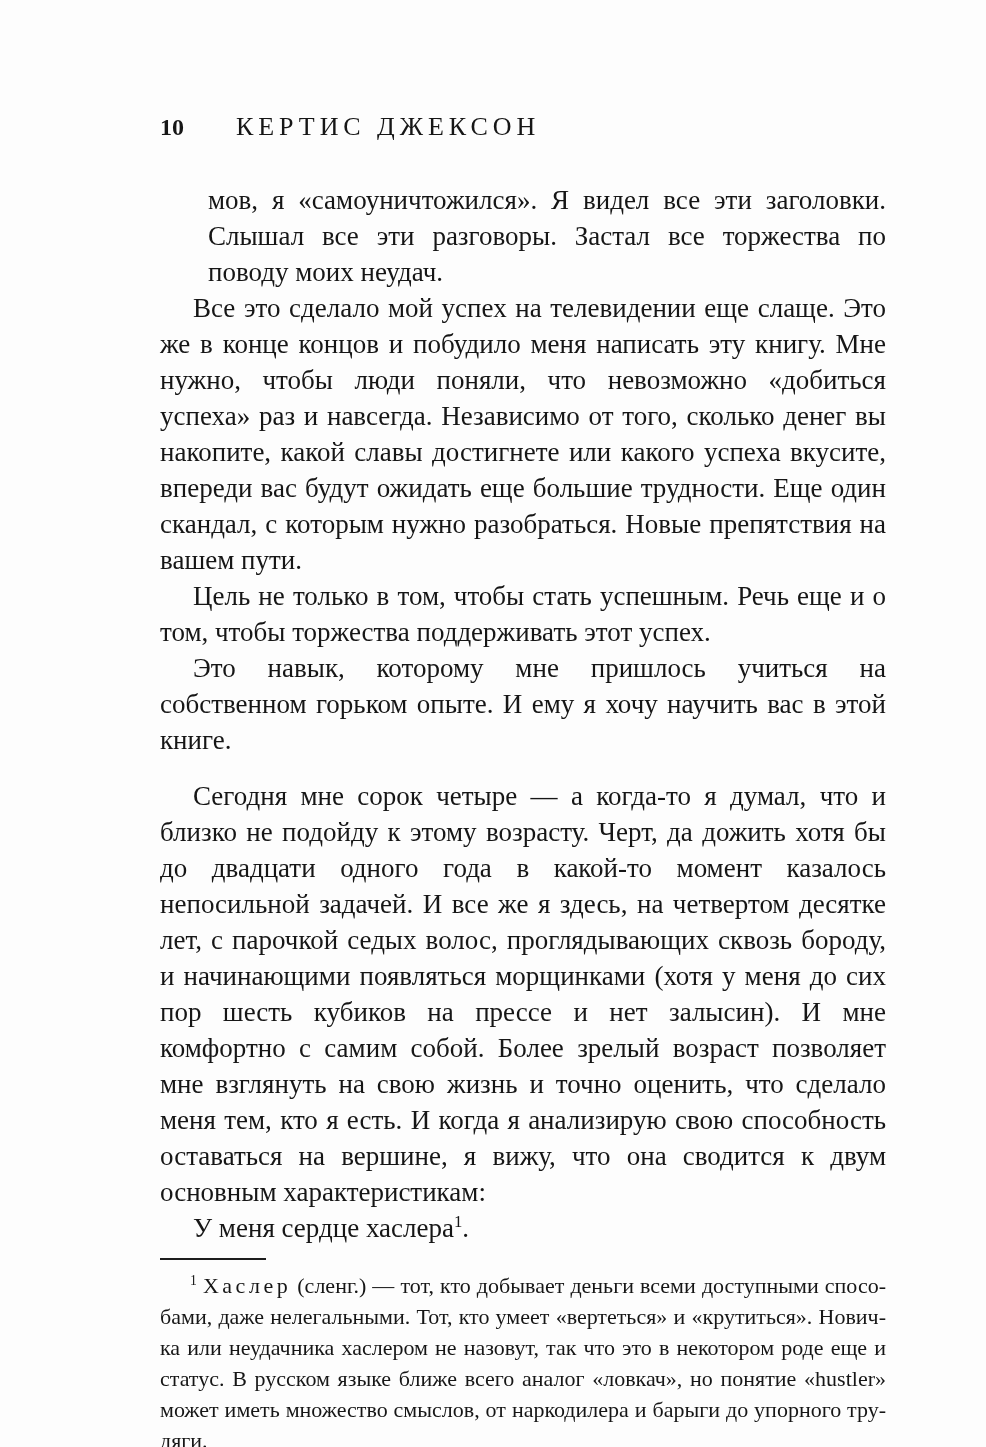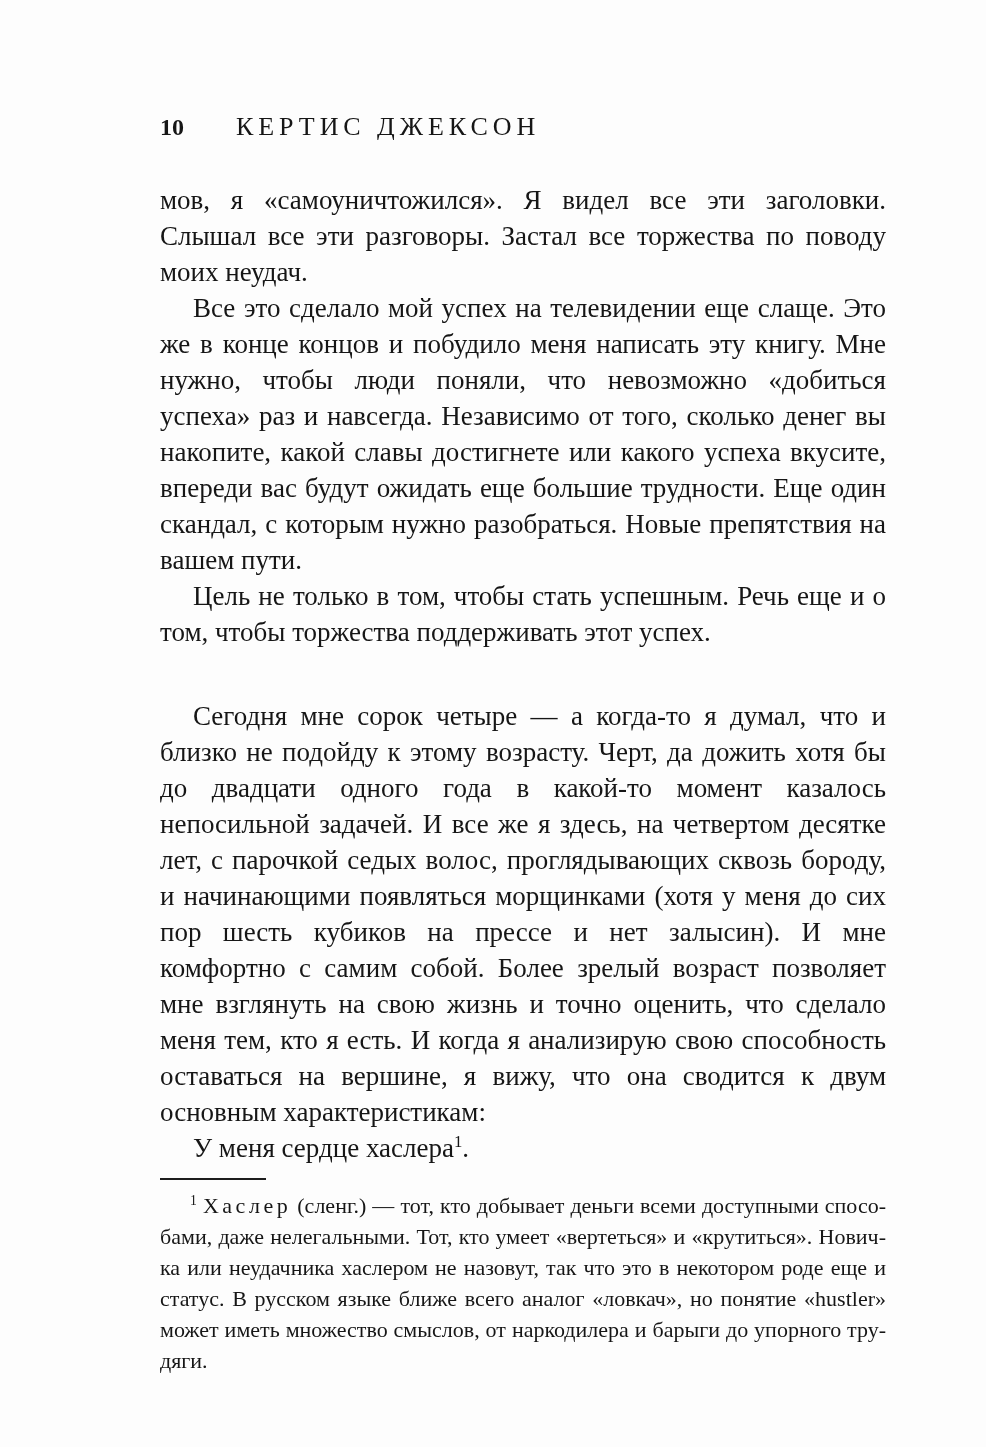--- a/index.html
+++ b/index.html
@@ -38,23 +38,24 @@
   
   .page-body p {
     margin: 0;
     font-size: 27px;
     line-height: 36px;
     text-align: justify;
     text-indent: 33px;
   }
   .page-body p.no-indent {
     text-indent: 0;
+    margin-left: 48px;
   }
   .page-body p.section-start {
-    margin-top: 48px;
+    margin-top: 20px;
   }
   sup.fn-ref, .footnote sup {
     font-size: 0.62em;
     line-height: 0;
     vertical-align: super;
   }
   
   .footnote-section {
     margin-top: 12px;
   }
@@ -82,20 +83,21 @@
 
   <header class="page-header">
     <span class="page-number">10</span>
     <span class="running-title">КЕРТИС ДЖЕКСОН</span>
   </header>
 
   <main class="page-body">
     <p class="no-indent">мов, я «самоуничтожился». Я видел все эти заголовки. Слышал все эти разговоры. Застал все торжества по поводу моих неудач.</p>
     <p>Все это сделало мой успех на телевидении еще слаще. Это же в конце концов и побудило меня написать эту книгу. Мне нужно, чтобы люди поняли, что невозможно «добиться успеха» раз и навсегда. Независимо от того, сколько денег вы накопите, какой славы достигнете или какого успеха вкусите, впереди вас будут ожидать еще большие трудности. Еще один скандал, с ко­торым нужно разобраться. Новые препятствия на вашем пути.</p>
     <p>Цель не только в том, чтобы стать успешным. Речь еще и о том, чтобы торжества поддерживать этот успех.</p>
+    <p>Это навык, которому мне пришлось учиться на собственном горьком опыте. И ему я хочу научить вас в этой книге.</p>
     <p class="section-start">Сегодня мне сорок четыре — а когда-то я думал, что и близ­ко не подойду к этому возрасту. Черт, да дожить хотя бы до двадцати одного года в какой-то момент казалось непосильной задачей. И все же я здесь, на четвертом десятке лет, с парочкой седых волос, проглядывающих сквозь бороду, и начинающими появляться морщинками (хотя у меня до сих пор шесть куби­ков на прессе и нет залысин). И мне комфортно с самим собой. Более зрелый возраст позволяет мне взглянуть на свою жизнь и точно оценить, что сделало меня тем, кто я есть. И когда я ана­лизирую свою способность оставаться на вершине, я вижу, что она сводится к двум основным характеристикам:</p>
     <p><span>У меня сердце хаслера</span><sup class="fn-ref">1</sup><span>.</span></p>
   </main>
 
   <footer class="footnote-section">
     <div class="footnote-rule"></div>
     <p class="footnote"><sup>1</sup> <span class="term">Хаслер</span><span> (сленг.) — тот, кто добывает деньги всеми доступными спосо­бами, даже нелегальными. Тот, кто умеет «вертеться» и «крутиться». Нович­ка или неудачника хаслером не назовут, так что это в некотором роде еще и статус. В русском языке ближе всего аналог «ловкач», но понятие «hustler» может иметь множество смыслов, от наркодилера и барыги до упорного тру­дяги.</span></p>
   </footer>
 
 </div>

